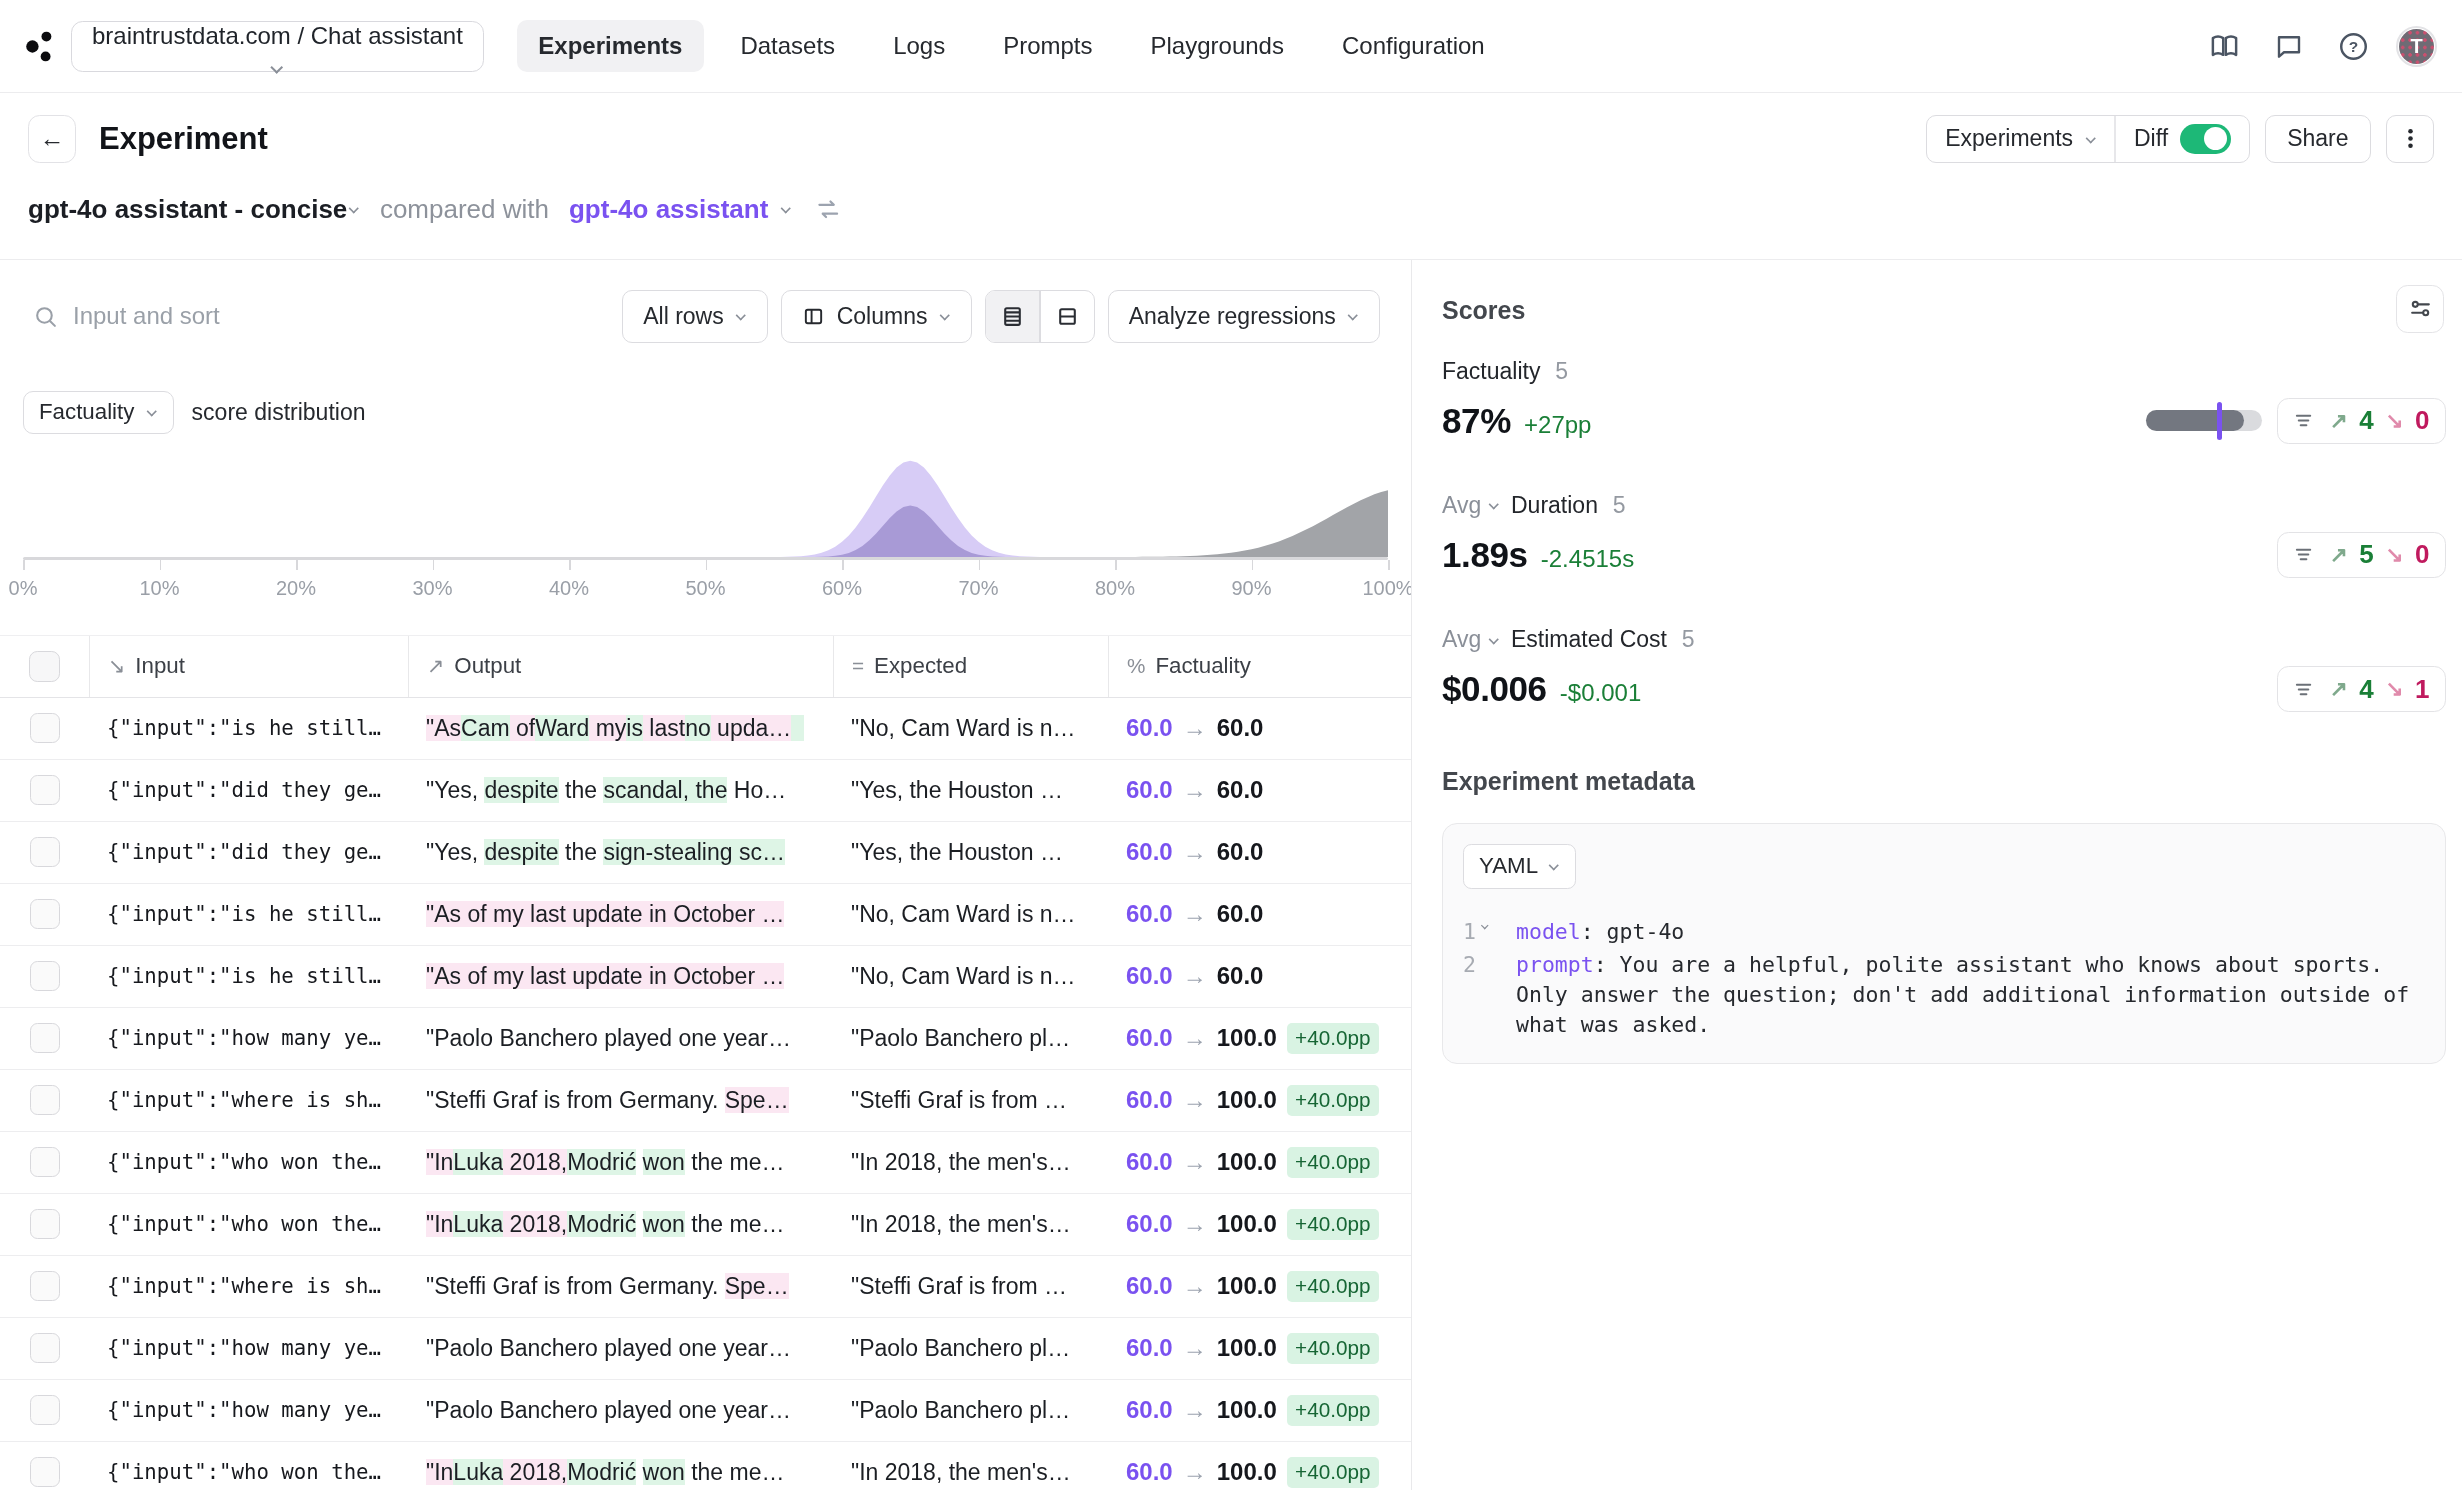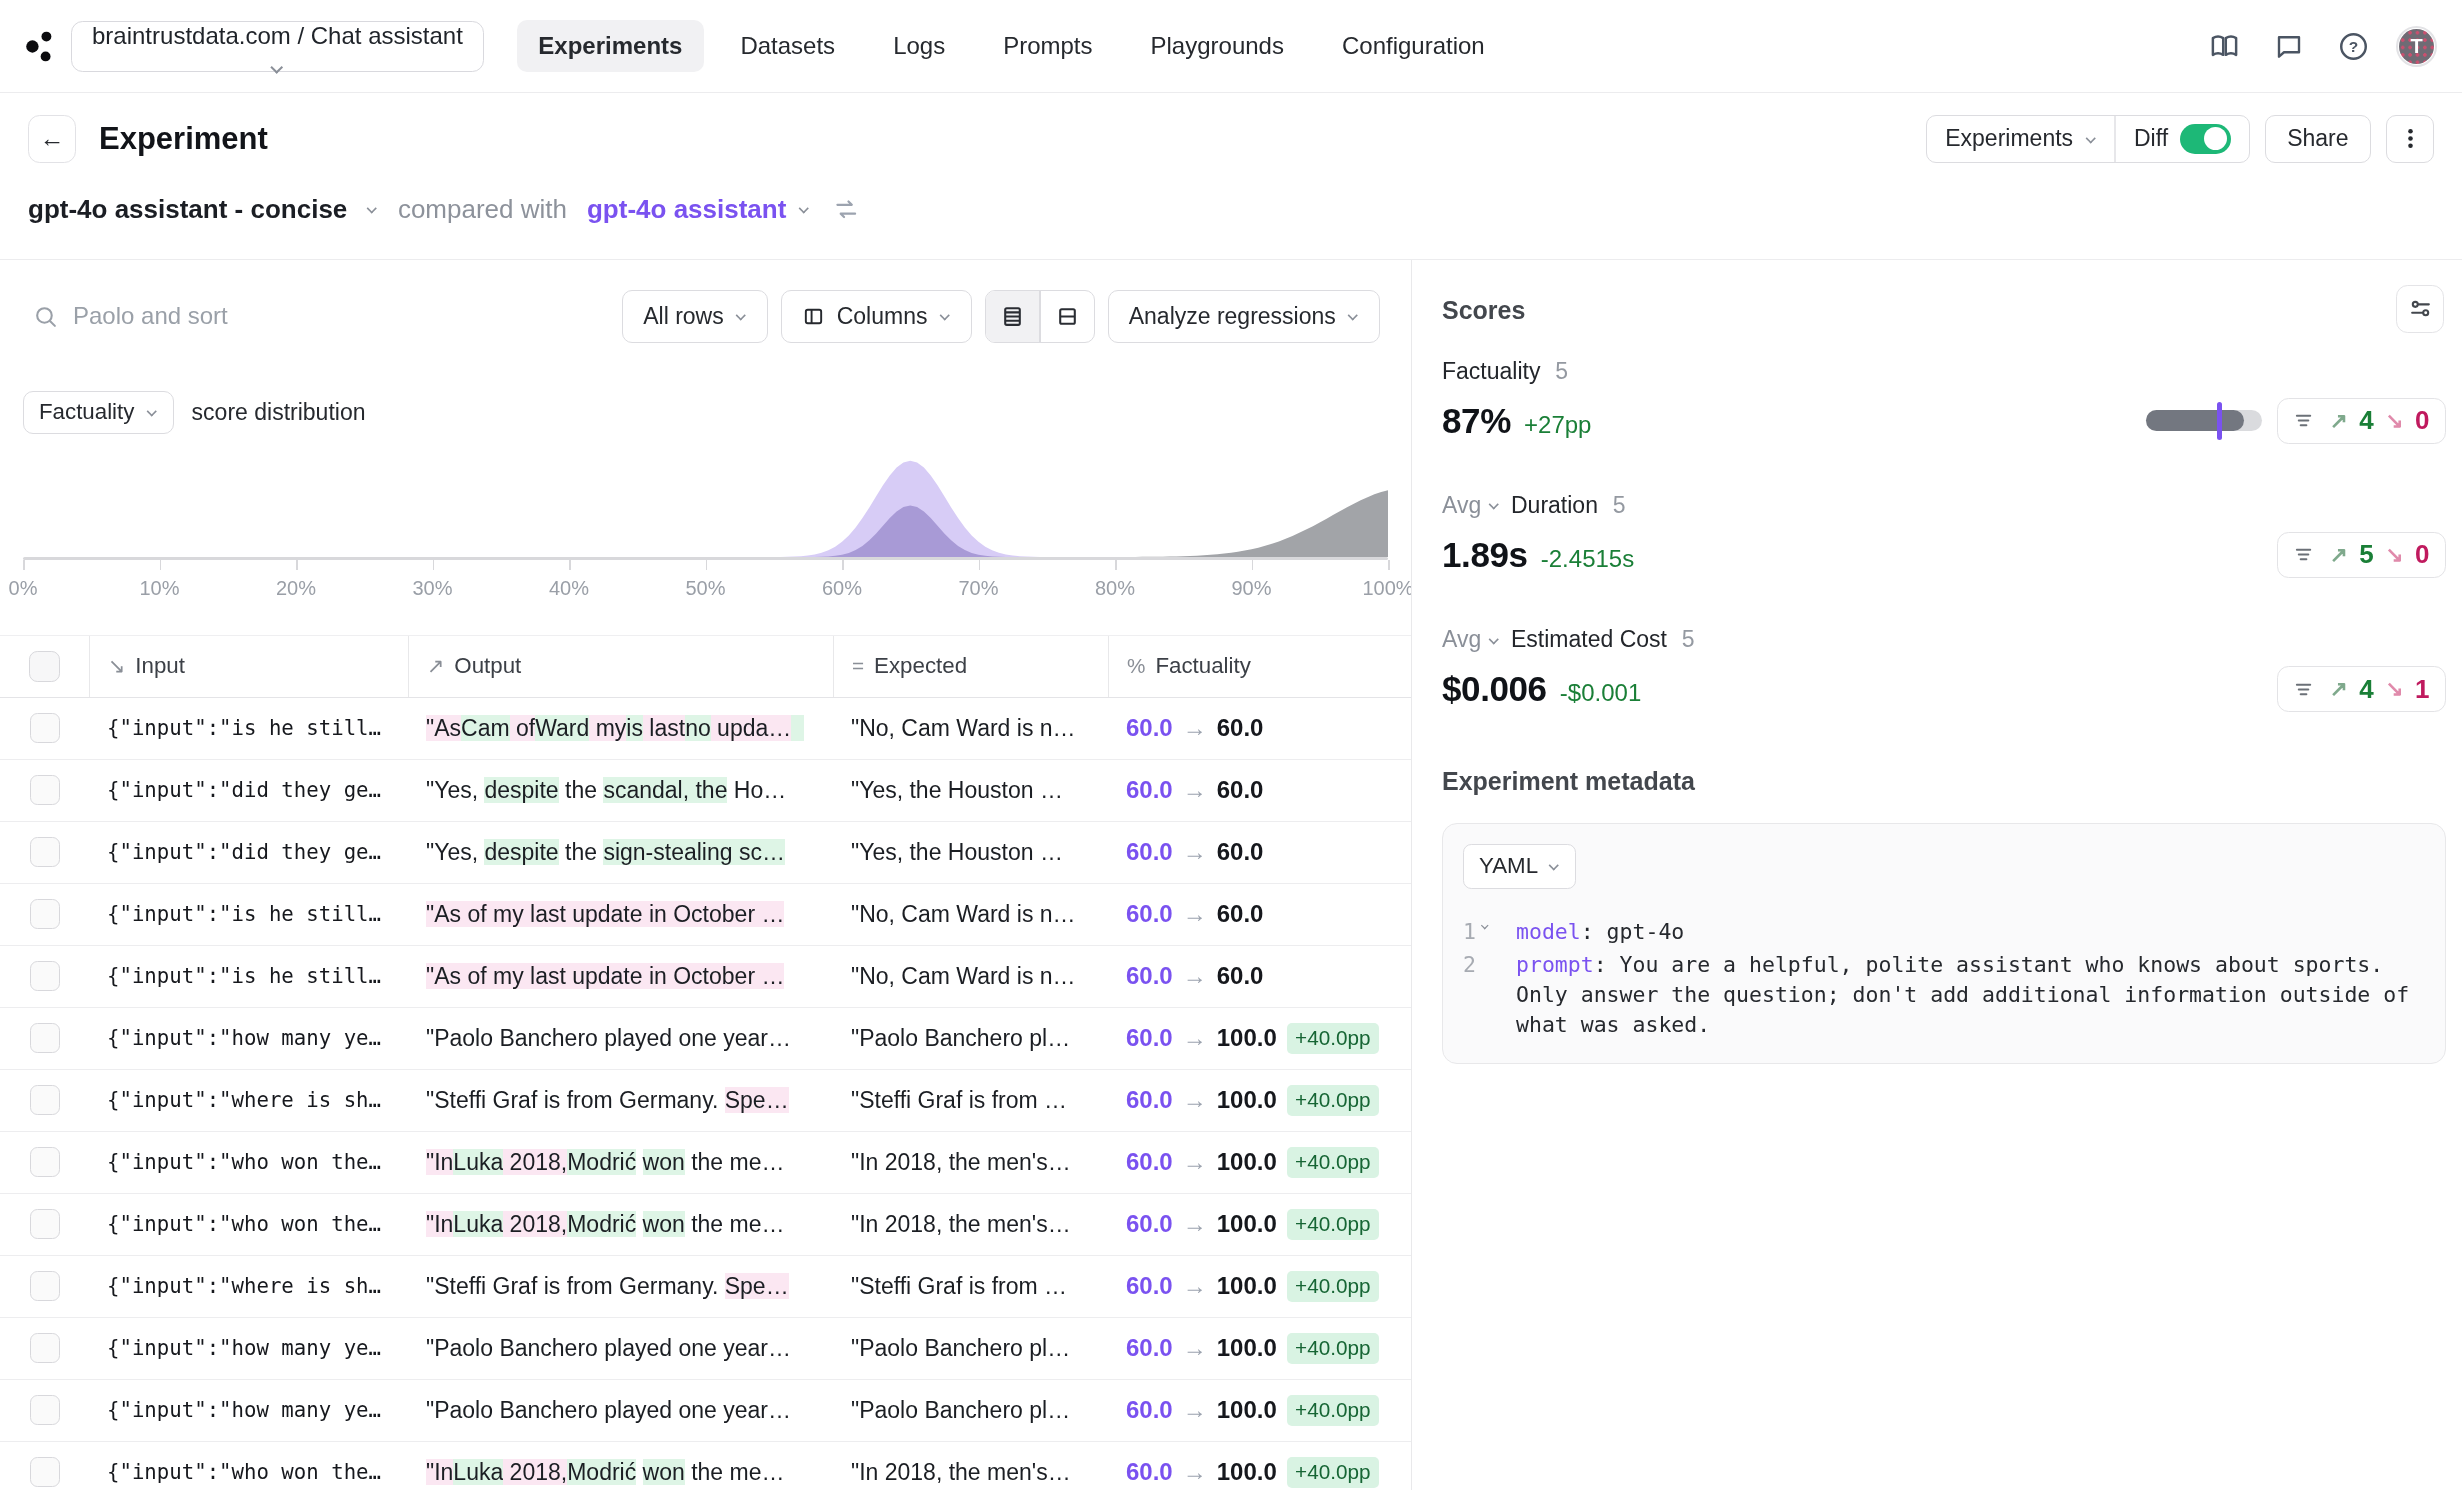--- a/index.html
+++ b/index.html
@@ -43,21 +43,21 @@
   .ph-controls{ margin-left:auto; display:flex; align-items:center; gap:15px; }
   .group-pill{ height:48px; border:1.7px solid #dcdce0; border-radius:10px; display:flex; align-items:center; }
   .group-pill .seg{ display:flex; align-items:center; gap:11.6px; padding:0 18px; font-size:23px; color:#26292e; height:100%; }
   .group-pill .vdiv{ width:1.7px; height:100%; background:#e7e7ea; }
   .toggle{ width:51px; height:30px; border-radius:15px; background:var(--toggle); position:relative; }
   .toggle .knob{ position:absolute; right:3.3px; top:3.3px; width:23px; height:23px; border-radius:50%; background:#fff; }
   .btn{ height:48px; border:1.7px solid #dcdce0; border-radius:10px; padding:0 21.5px;
     font-size:23px; color:#26292e; display:flex; align-items:center; gap:11.6px; background:#fff; }
   .kebab{ width:48px; padding:0; justify-content:center; }
   .ph-row2{ display:flex; align-items:center; gap:15px; padding:25px 0 28px 0; font-size:26px; }
-  .exp-name{ font-weight:650; color:#1b1e24; display:flex; align-items:center; gap:19px; }
+  .exp-name{ font-weight:650; color:#1b1e24; display:flex; align-items:center; gap:1px; }
   .cmp-label{ color:#8d929b; margin:0 5px; }
   .cmp-name{ color:var(--accent); font-weight:600; display:flex; align-items:center; gap:11.6px; }
 
   
   .main{ display:flex; height:calc(1491px - 93px - 152px); }
   .left{ width:1412px; flex:0 0 auto; border-right:1.7px solid #e9e9eb; overflow:hidden; }
   .right{ flex:1; position:relative; padding:36px 16.5px 0 30px; }
 
   
   .toolbar{ display:flex; align-items:center; padding:30px 31px 0 33px; }
@@ -242,21 +242,21 @@
 
   <div class="main">
 
     <section class="left">
       <div class="toolbar">
         <div class="search">
           <svg class="icon" viewBox="0 0 24 24" width="25" height="25" fill="none" stroke="#9aa0a8" stroke-width="2" stroke-linecap="round">
             <circle cx="11" cy="11" r="7"></circle>
               <path d="M16.5 16.5 21 21"></path>
           </svg>
-          <span>Paolo and sort</span>
+          <span>Input and sort</span>
         </div>
         <div class="tb-right">
           <button class="tb-btn">
             <span>All rows</span>
             <span class="chev sm"></span>
           </button>
           <button class="tb-btn">
             <svg class="icon" viewBox="0 0 24 24" width="23" height="23" fill="none" stroke="#26292e" stroke-width="2">
               <rect x="4" y="5" width="16" height="14" rx="2"></rect>
                 <path d="M10 5v14"></path>

